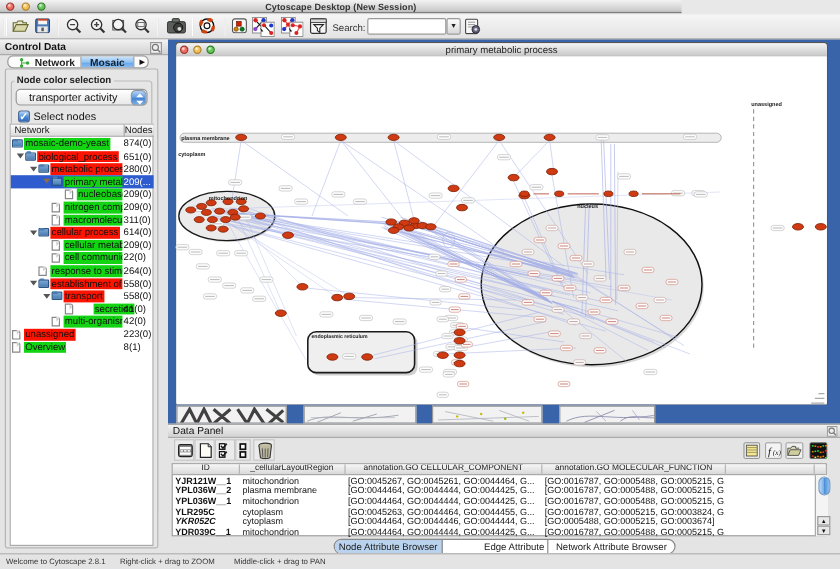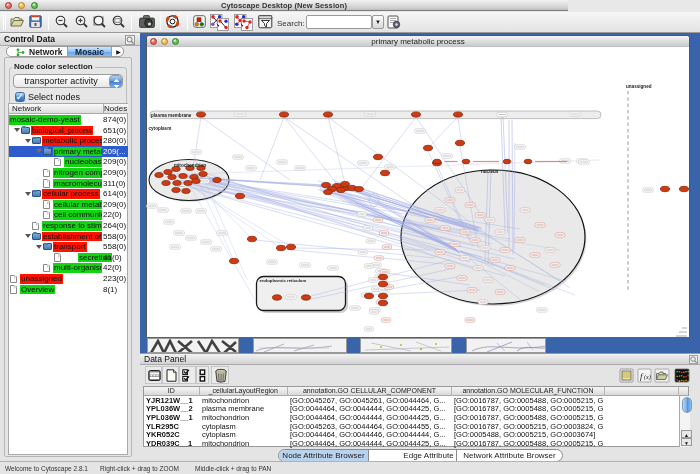--- a/index.html
+++ b/index.html
@@ -314,21 +314,21 @@
             <div class="dc" style="left:146px;width:160px;">[GO:0044464, GO:0044444, GO:0044425, G...</div>
             <div class="dc" style="left:310px;width:150px;">[GO:0016787, GO:0005488, GO:0005215, G...</div>
           </div>
           <div class="drow" style="top:35.6px;">
             <div class="dc" style="left:2px;width:52px;font-weight:bold;">YLR295C</div>
             <div class="dc" style="left:58px;width:84px;">cytoplasm</div>
             <div class="dc" style="left:146px;width:160px;">[GO:0045263, GO:0044464, GO:0044455, G...</div>
             <div class="dc" style="left:310px;width:150px;">[GO:0016787, GO:0005215, GO:0003824, G...</div>
           </div>
           <div class="drow" style="top:44.3px;">
-            <div class="dc" style="left:2px;width:52px;font-weight:bold;">YKR052C</div>
+            <div class="dc" style="left:2px;width:52px;font-weight:bold;font-style:italic;">YKR052C</div>
             <div class="dc" style="left:58px;width:84px;">cytoplasm</div>
             <div class="dc" style="left:146px;width:160px;">[GO:0044464, GO:0044446, GO:0044444, G...</div>
             <div class="dc" style="left:310px;width:150px;">[GO:0005488, GO:0005215, GO:0003674]</div>
           </div>
           <div class="drow" style="top:53.0px;">
             <div class="dc" style="left:2px;width:52px;font-weight:bold;">YDR039C__1</div>
             <div class="dc" style="left:58px;width:84px;">mitochondrion</div>
             <div class="dc" style="left:146px;width:160px;">[GO:0044464, GO:0044444, GO:0044425, G...</div>
             <div class="dc" style="left:310px;width:150px;">[GO:0016787, GO:0005488, GO:0005215, G...</div>
           </div>
@@ -745,27 +745,27 @@
    <div id="checkbox" class="abs">✓</div>
    <div id="checklbl" class="abs">Select nodes</div>
    <div id="treebox" class="abs">
      <div id="treehdr" class="abs">
             <span class="h1">Network</span>
             <span class="h2">Nodes</span>
        <div class="abs" style="left:94px;top:0;width:1px;height:10px;background:#aaa;"></div>
      </div>
      <div class="trow" style="top:10.5px;">
             <div class="fold" style="left:1px;"></div>
-            <div class="lbl" style="left:0;max-width:82px;background:#12d412;">mosaic-demo-yeast</div>
+            <div class="lbl" style="left:11px;max-width:82px;background:#12d412;">mosaic-demo-yeast</div>
             <div class="cnt" style="">874(0)</div>
           </div>
 <div class="trow" style="top:21.1px;">
             <div class="tri" style="left:5.0px;border-top-color:#555;"></div>
             <div class="fold" style="left:12px;"></div>
-            <div class="lbl" style="left:22px;max-width:71px;background:#fc1400;font-family:Liberation Serif, serif;">biological_process</div>
+            <div class="lbl" style="left:22px;max-width:71px;background:#fc1400;">biological_process</div>
             <div class="cnt" style="">651(0)</div>
           </div>
 <div class="trow" style="top:31.7px;">
             <div class="tri" style="left:16.0px;border-top-color:#555;"></div>
             <div class="fold" style="left:23px;"></div>
             <div class="lbl" style="left:33px;max-width:60px;background:#fc1400;">metabolic process</div>
             <div class="cnt" style="">280(0)</div>
           </div>
 <div class="trow" style="top:42.3px;background:#2e5bcd;">
             <div class="tri" style="left:27.0px;border-top-color:#8a6d52;"></div>

